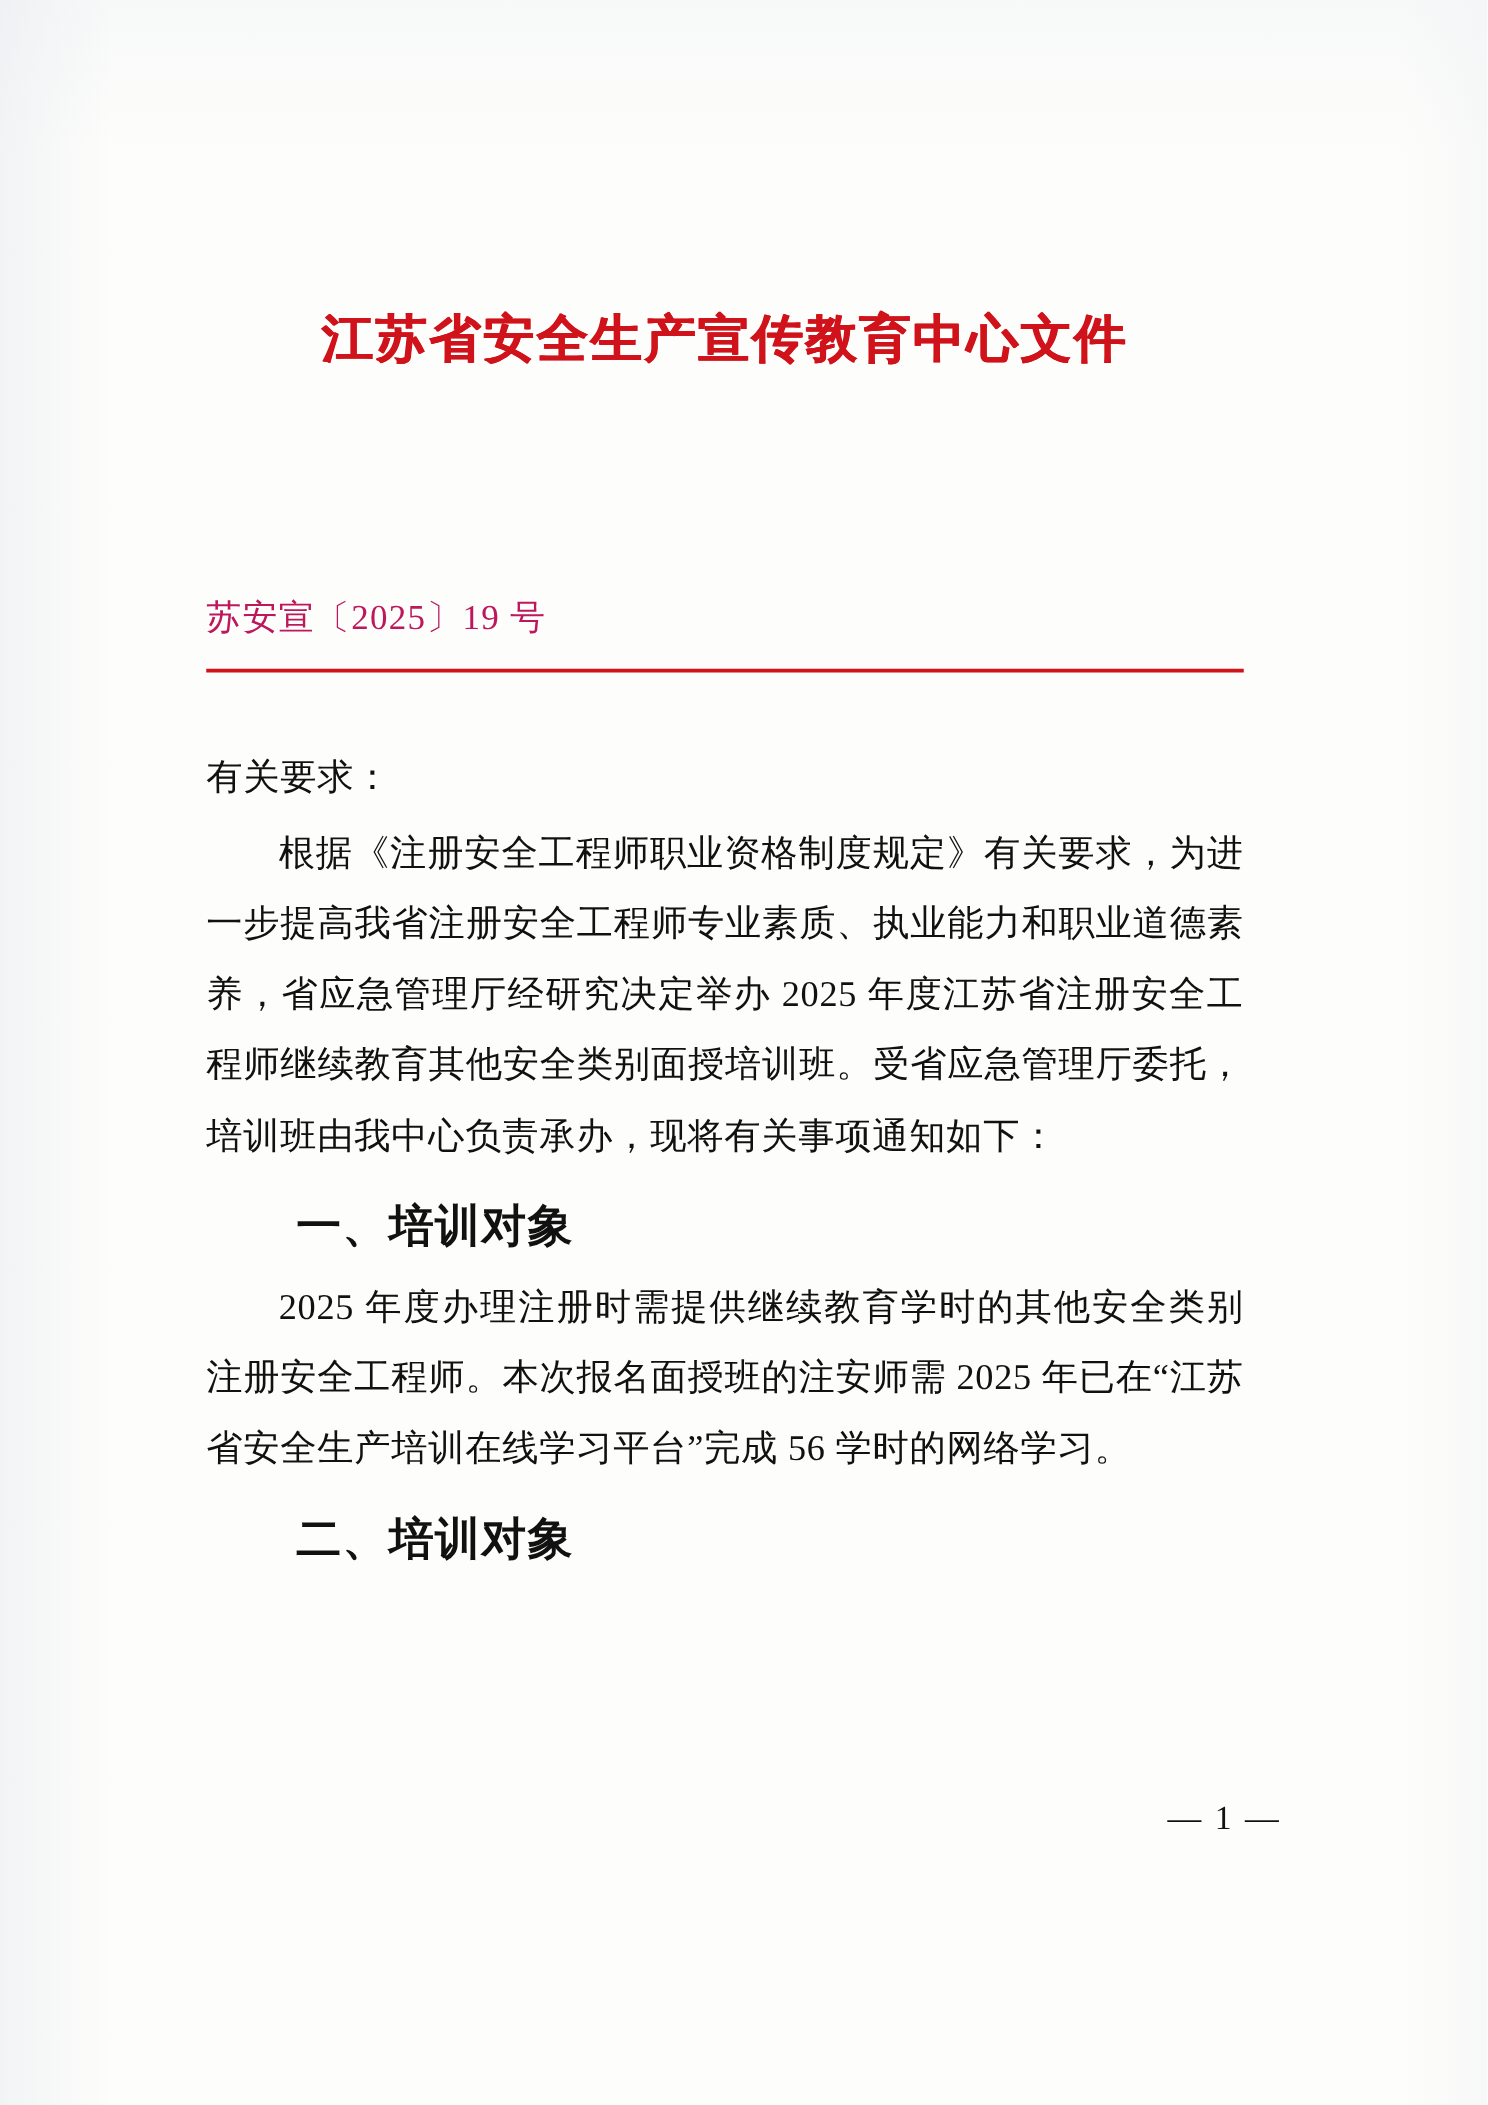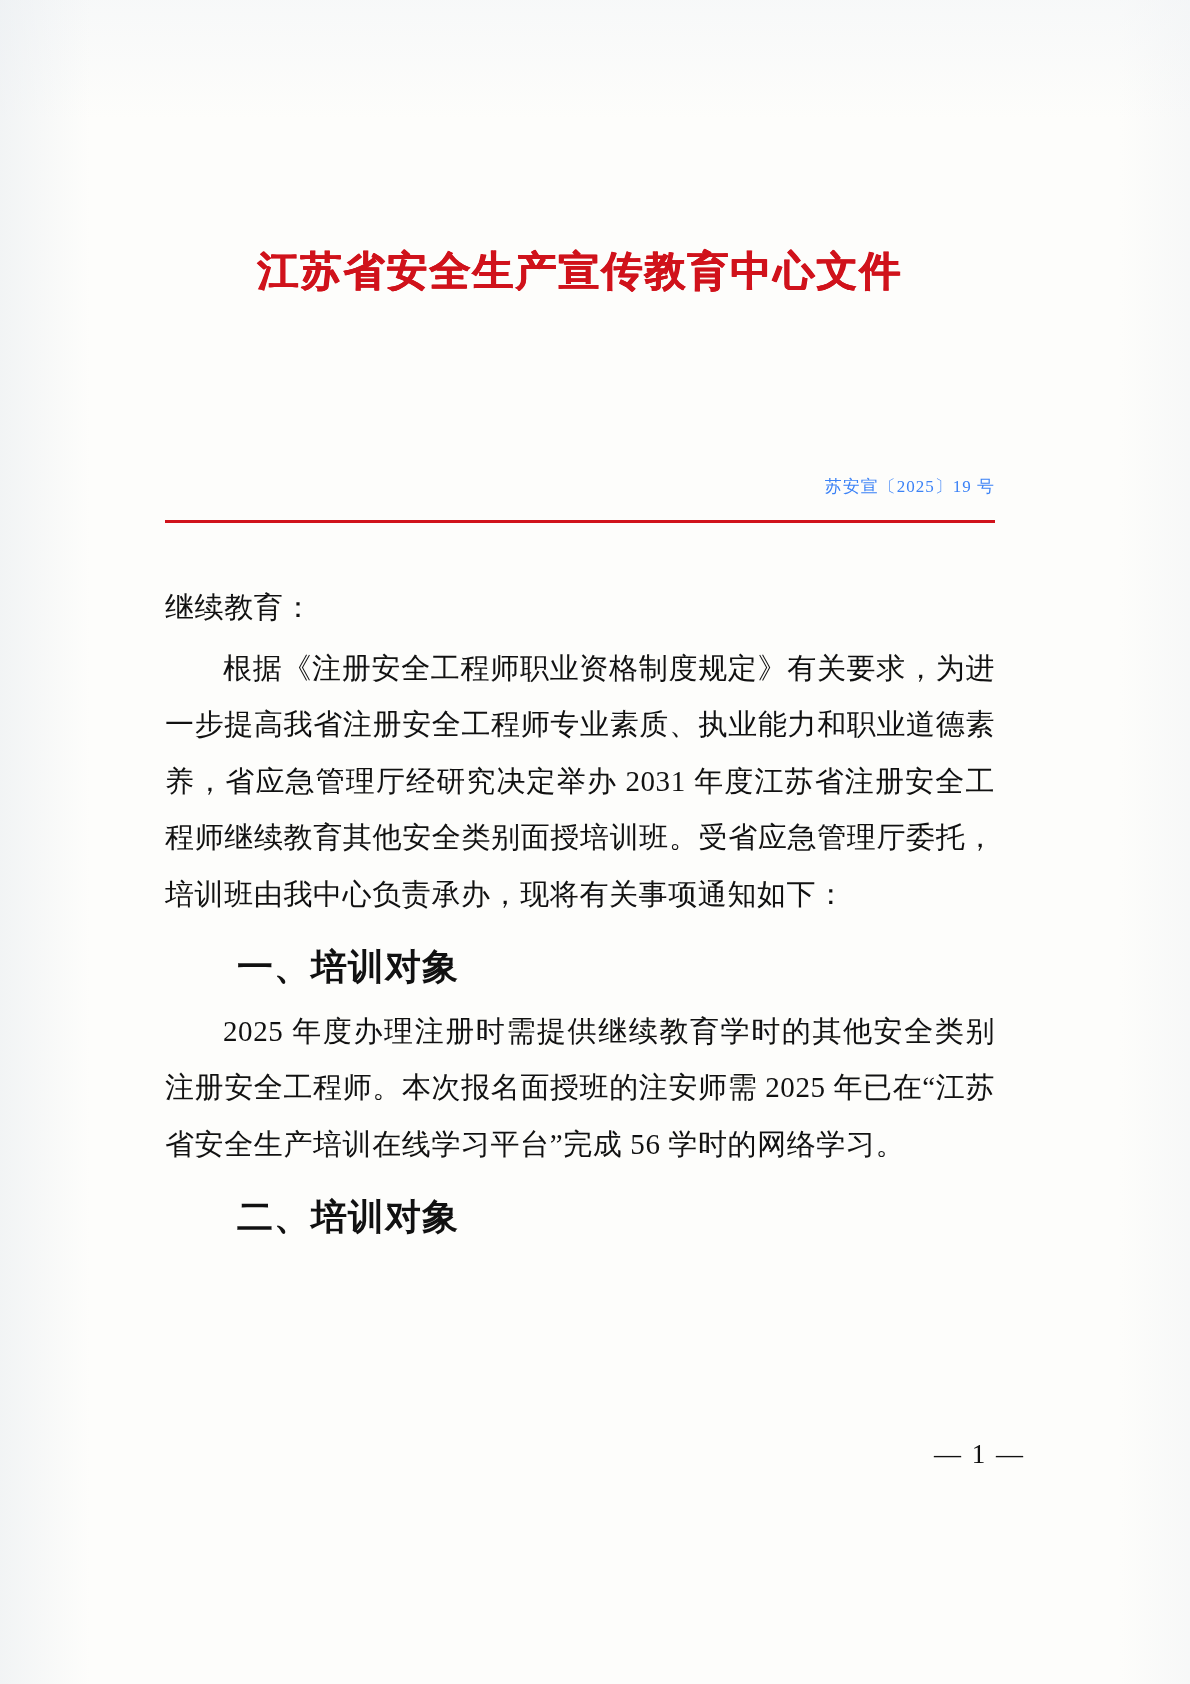--- a/index.html
+++ b/index.html
@@ -41,23 +41,23 @@
     font-weight: bold;
     font-size: 41px;
     letter-spacing: 2px;
     line-height: 1.15;
     white-space: nowrap;
     text-shadow: 0.5px 0 0 #d0121b, -0.5px 0 0 #d0121b;
   }
 
   .doc-number {
     margin-top: 180px;
-    text-align: right;
-    font-size: 17px;
-    color: #3b82f6;
+    text-align: left;
+    font-size: 28px;
+    color: #be185d;
     letter-spacing: 1px;
   }
 
   .red-rule {
     margin-top: 22px;
     height: 3px;
     background: #d0121b;
     width: 100%;
   }
 
@@ -113,23 +113,23 @@
   <div class="content">
 
     <div class="doc-title">江苏省安全生产宣传教育中心文件</div>
 
     <div class="doc-number">苏安宣〔2025〕19 号</div>
 
     <div class="red-rule"></div>
 
 
     <div class="body-block">
-      <p class="salutation">继续教育：</p>
+      <p class="salutation">有关要求：</p>
 
-      <p class="para">根据《注册安全工程师职业资格制度规定》有关要求，为进一步提高我省注册安全工程师专业素质、执业能力和职业道德素养，省应急管理厅经研究决定举办 2031 年度江苏省注册安全工程师继续教育其他安全类别面授培训班。受省应急管理厅委托，培训班由我中心负责承办，现将有关事项通知如下：</p>
+      <p class="para">根据《注册安全工程师职业资格制度规定》有关要求，为进一步提高我省注册安全工程师专业素质、执业能力和职业道德素养，省应急管理厅经研究决定举办 2025 年度江苏省注册安全工程师继续教育其他安全类别面授培训班。受省应急管理厅委托，培训班由我中心负责承办，现将有关事项通知如下：</p>
 
       <p class="section-head">一、培训对象</p>
 
       <p class="para">2025 年度办理注册时需提供继续教育学时的其他安全类别注册安全工程师。本次报名面授班的注安师需 2025 年已在“江苏省安全生产培训在线学习平台”完成 56 学时的网络学习。</p>
 
       <p class="section-head">二、培训对象</p>
     </div>
 
   </div>
 

